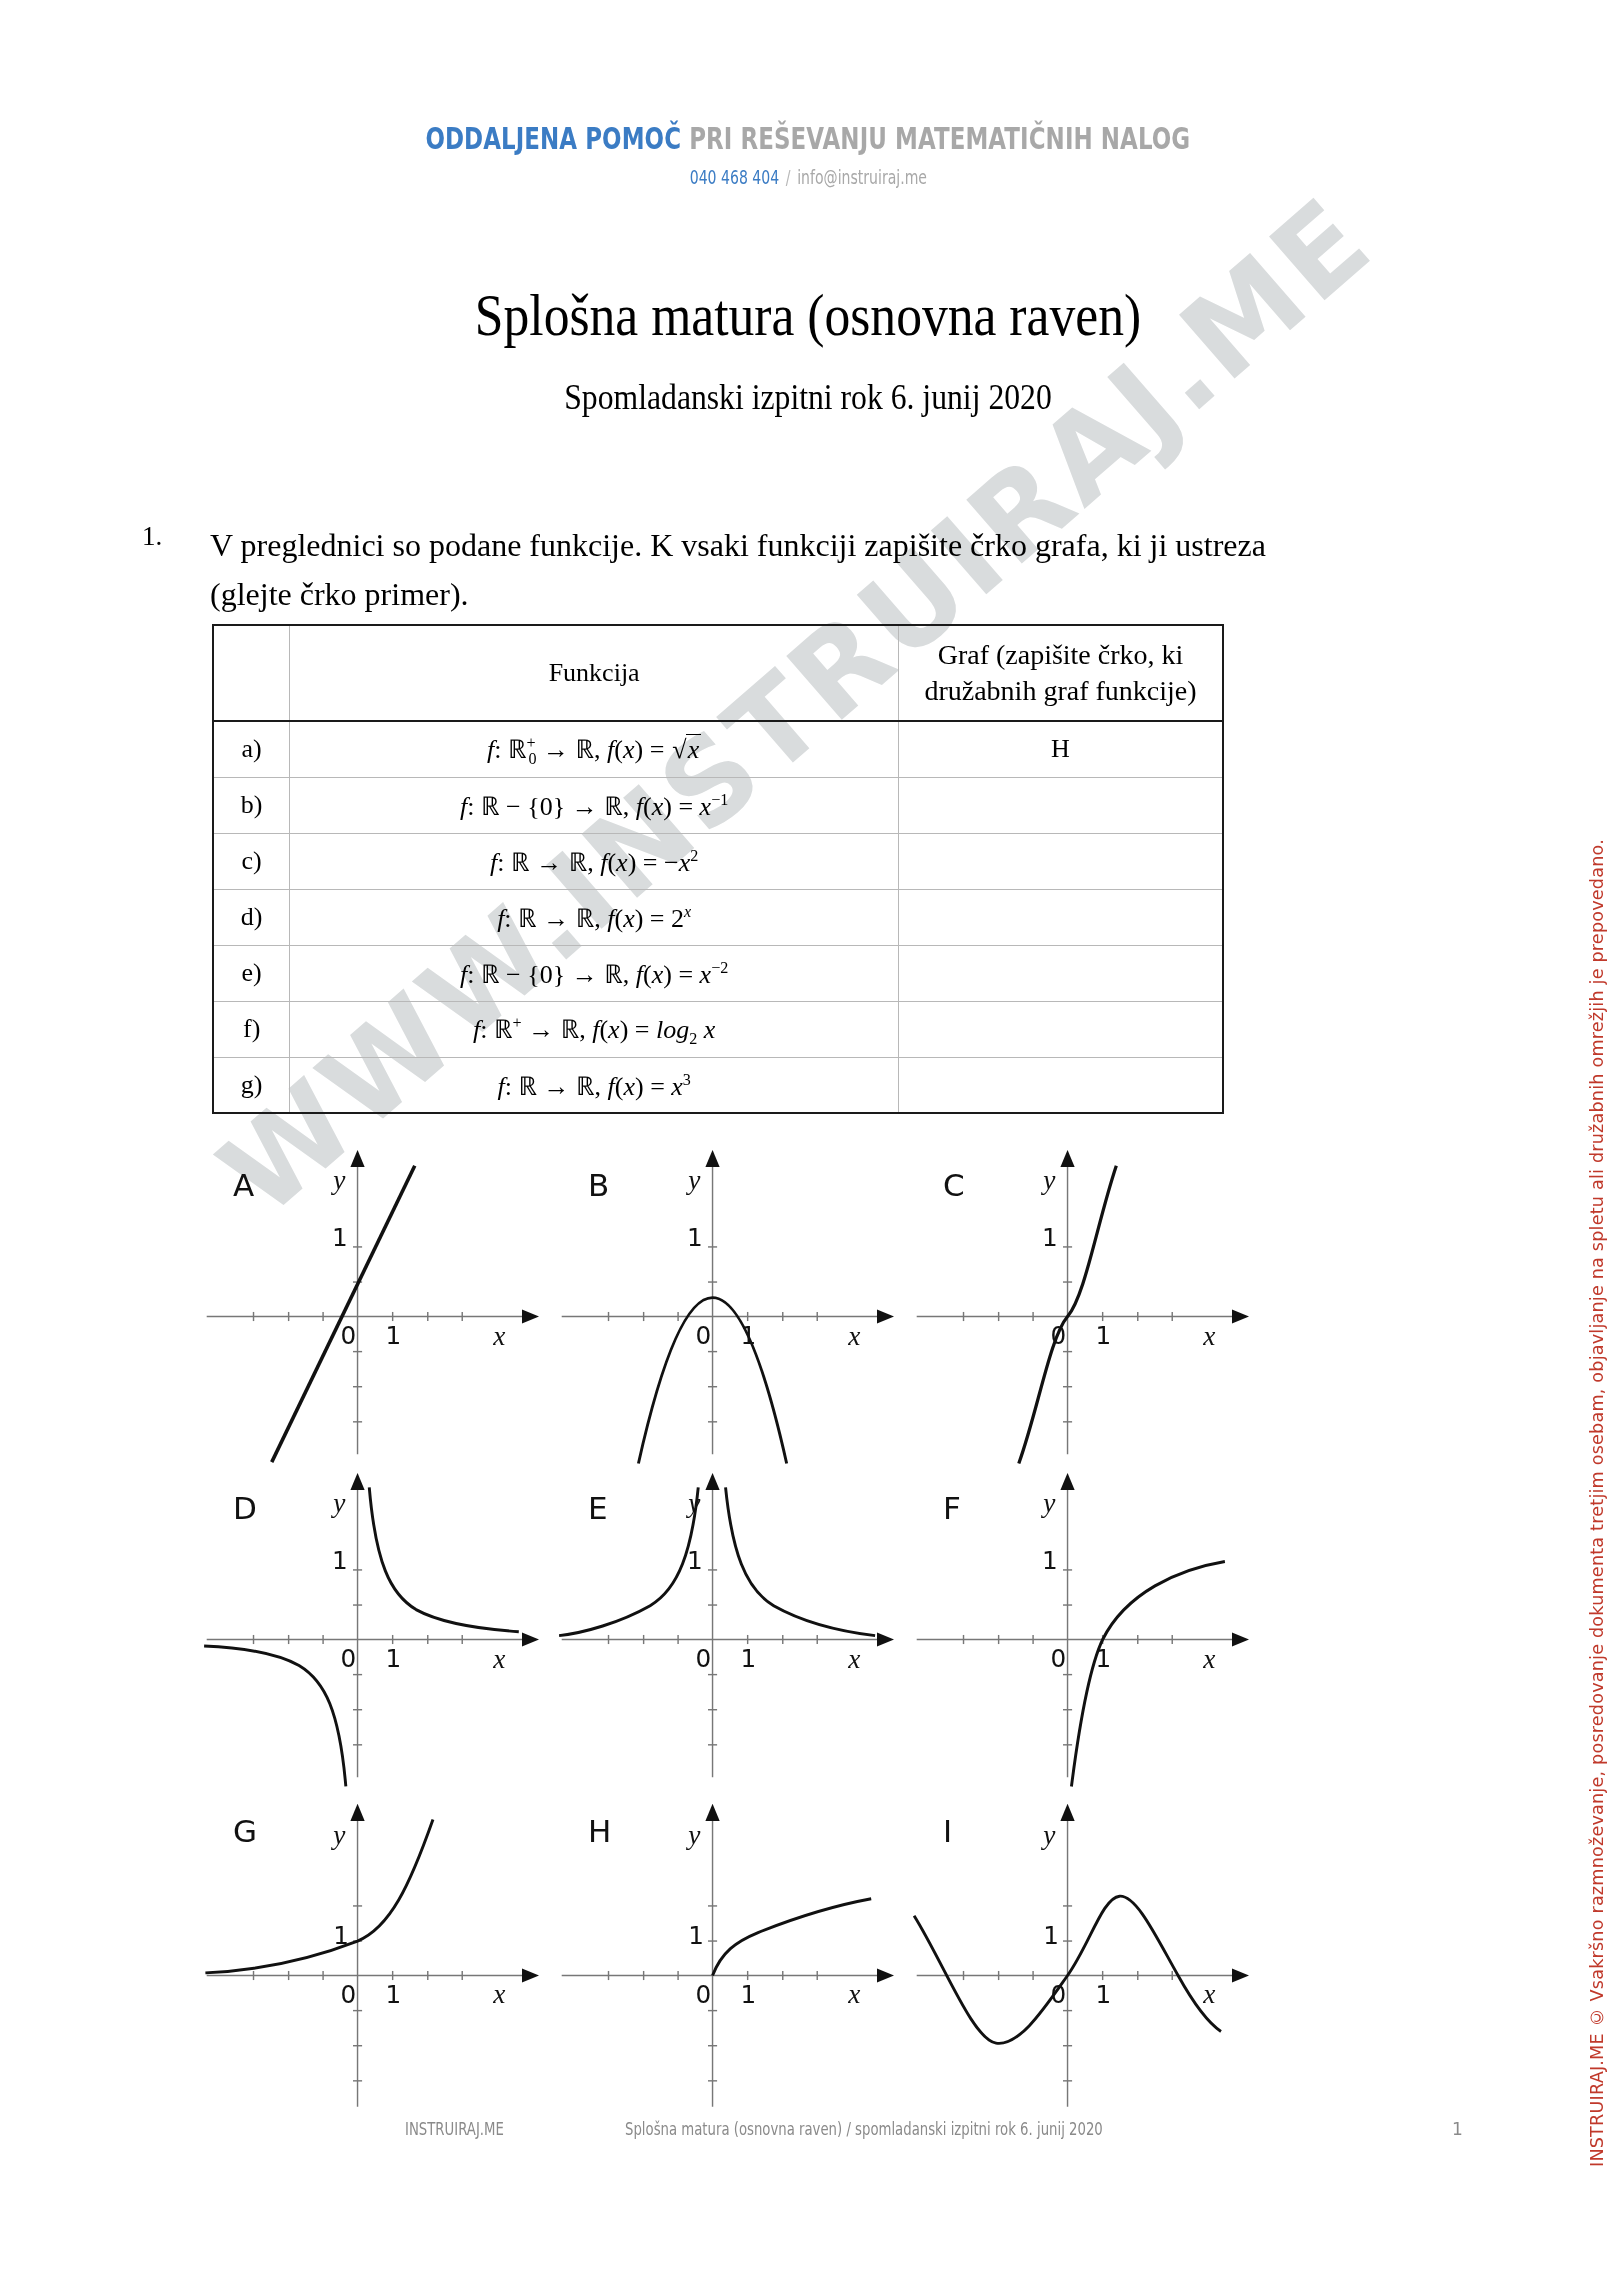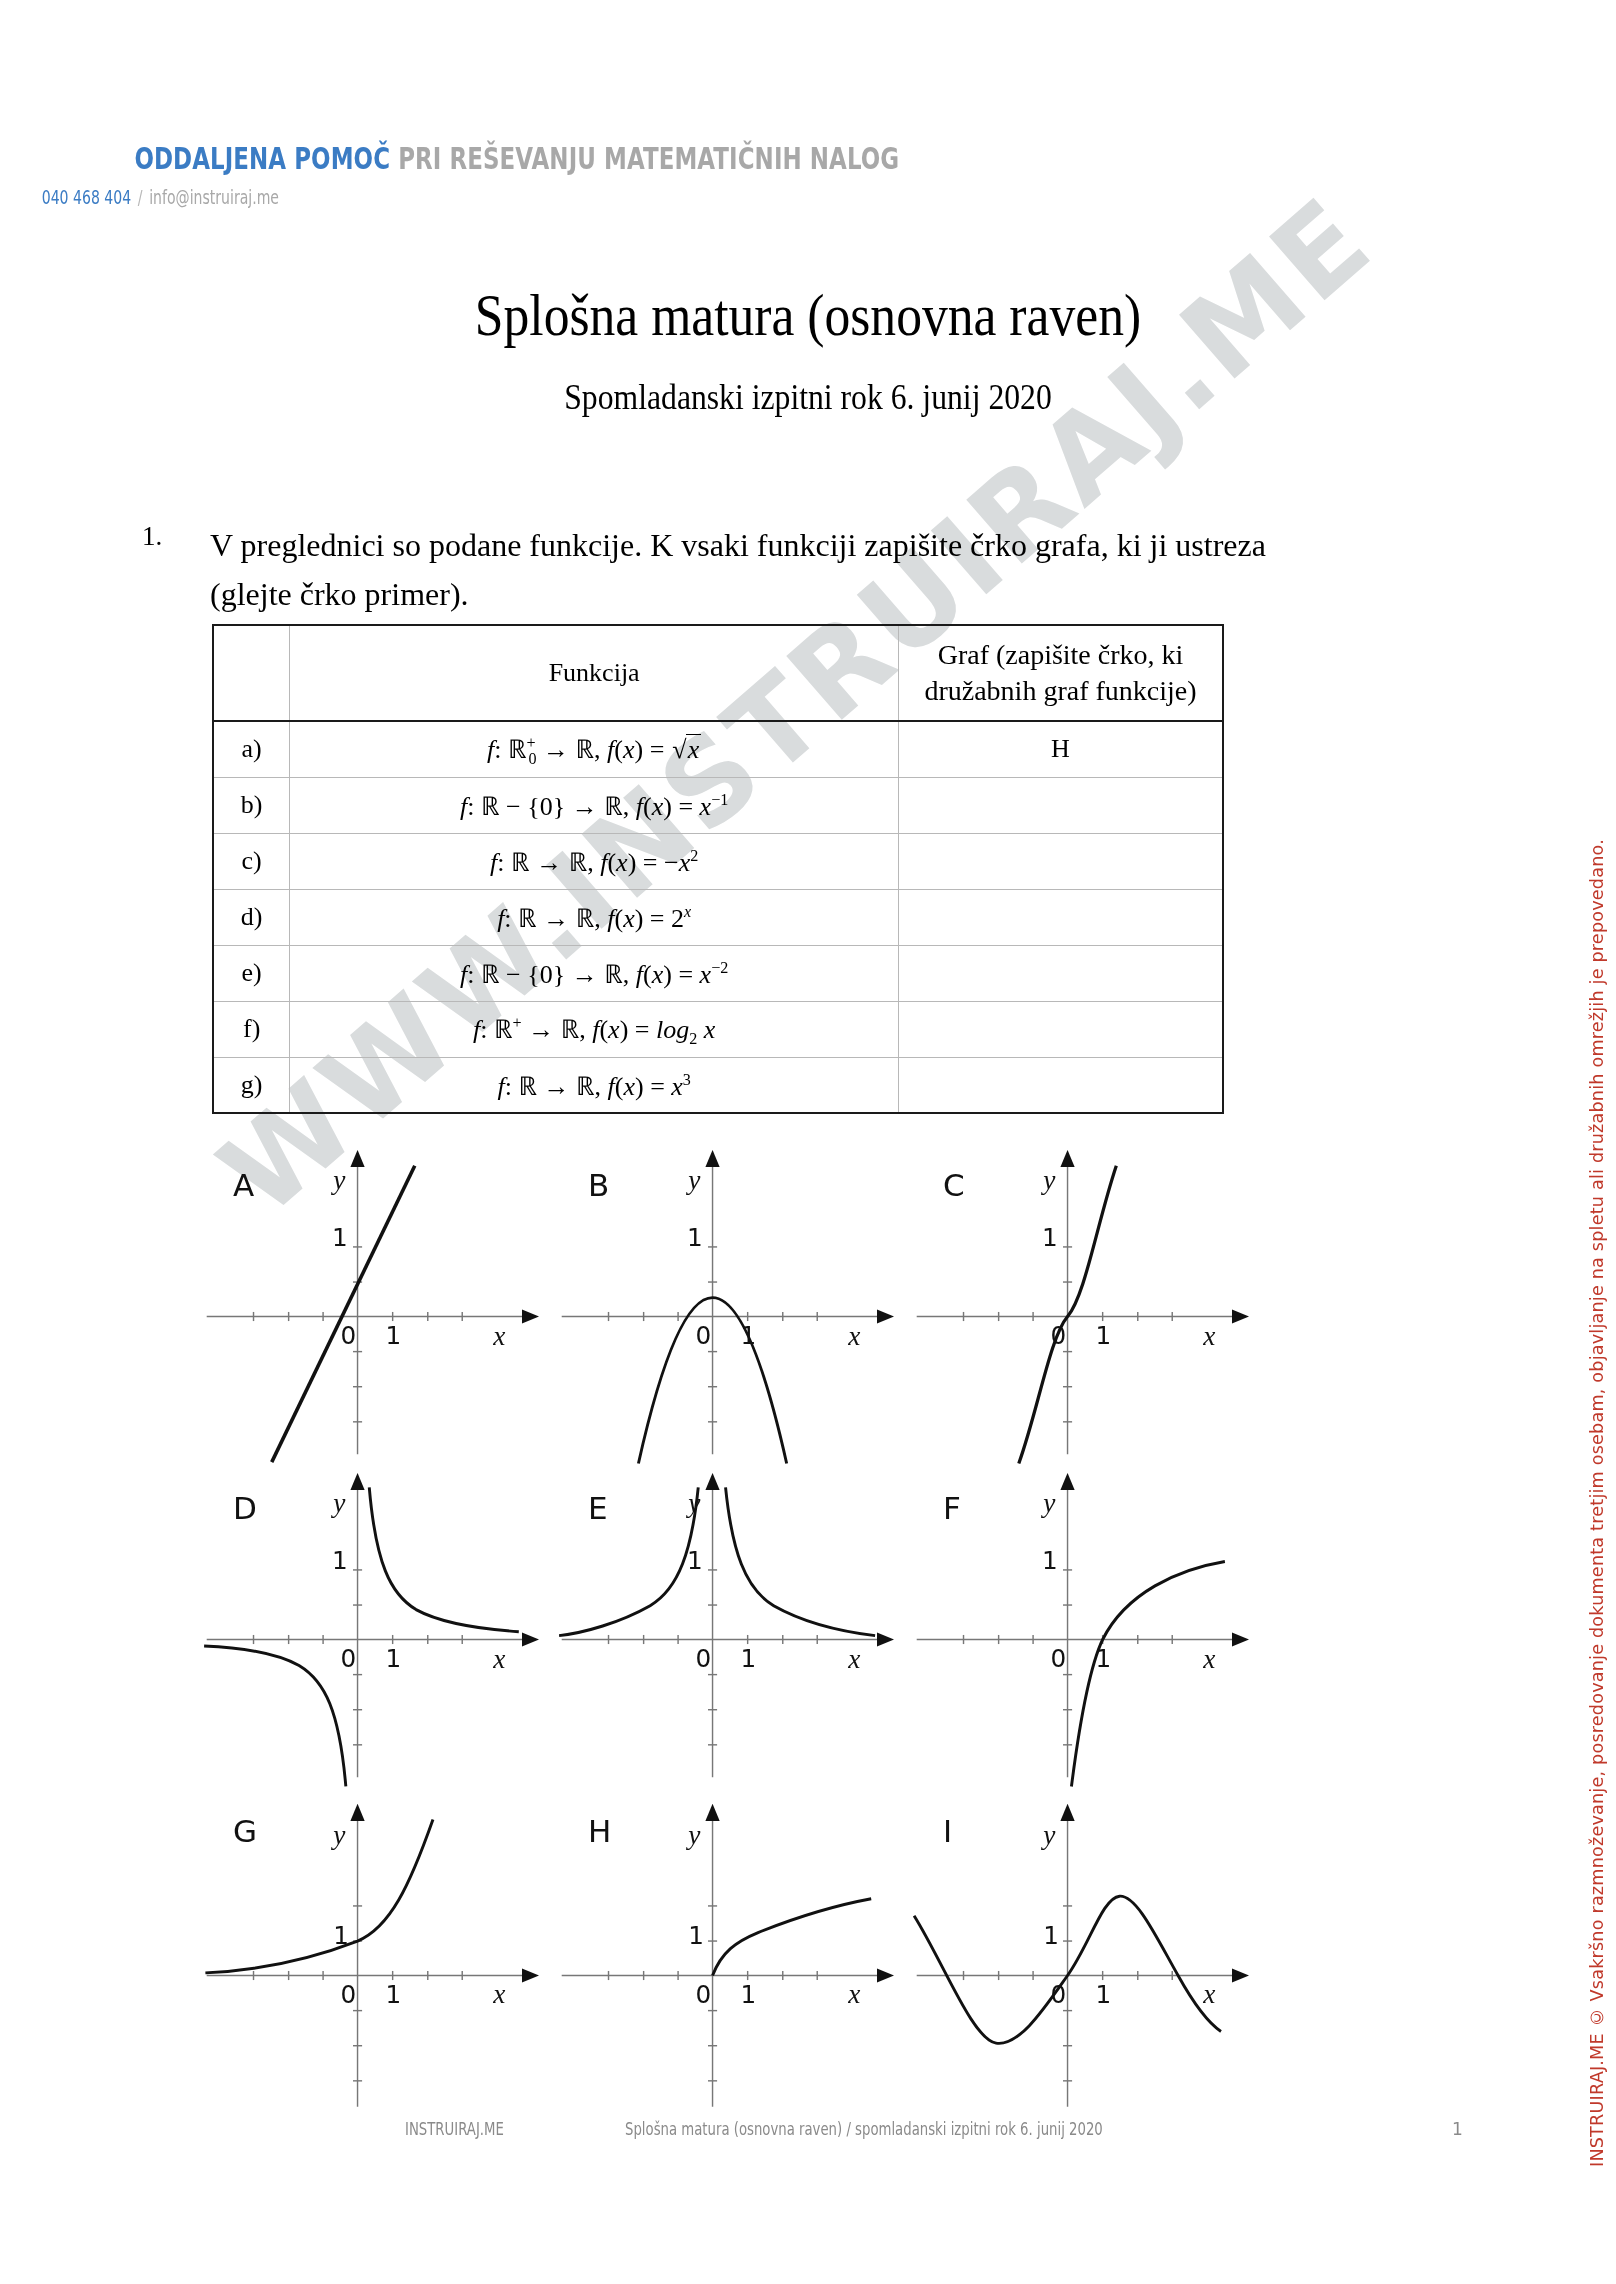--- a/index.html
+++ b/index.html
@@ -27,21 +27,21 @@
     letter-spacing:3.9px;
     color:#d9dcdd;
     transform: rotate(-41deg);
     transform-origin: left top;
     white-space:nowrap;
   }
 
   
   #brand-block{
     position:absolute; left:0; top:120px; width:1616px;
-    text-align:left; z-index:10;margin-top:20px;
+    text-align:center; z-index:10;
   }
   .brand-line1{
     font-family:"DejaVu Sans", sans-serif;
     font-size:31px; font-weight:700;
     letter-spacing:0.1px;
     white-space:nowrap;
     transform: scaleX(0.74);
     display:inline-block;
   }
   .brand-strong{ color:#3b7cc4; }

